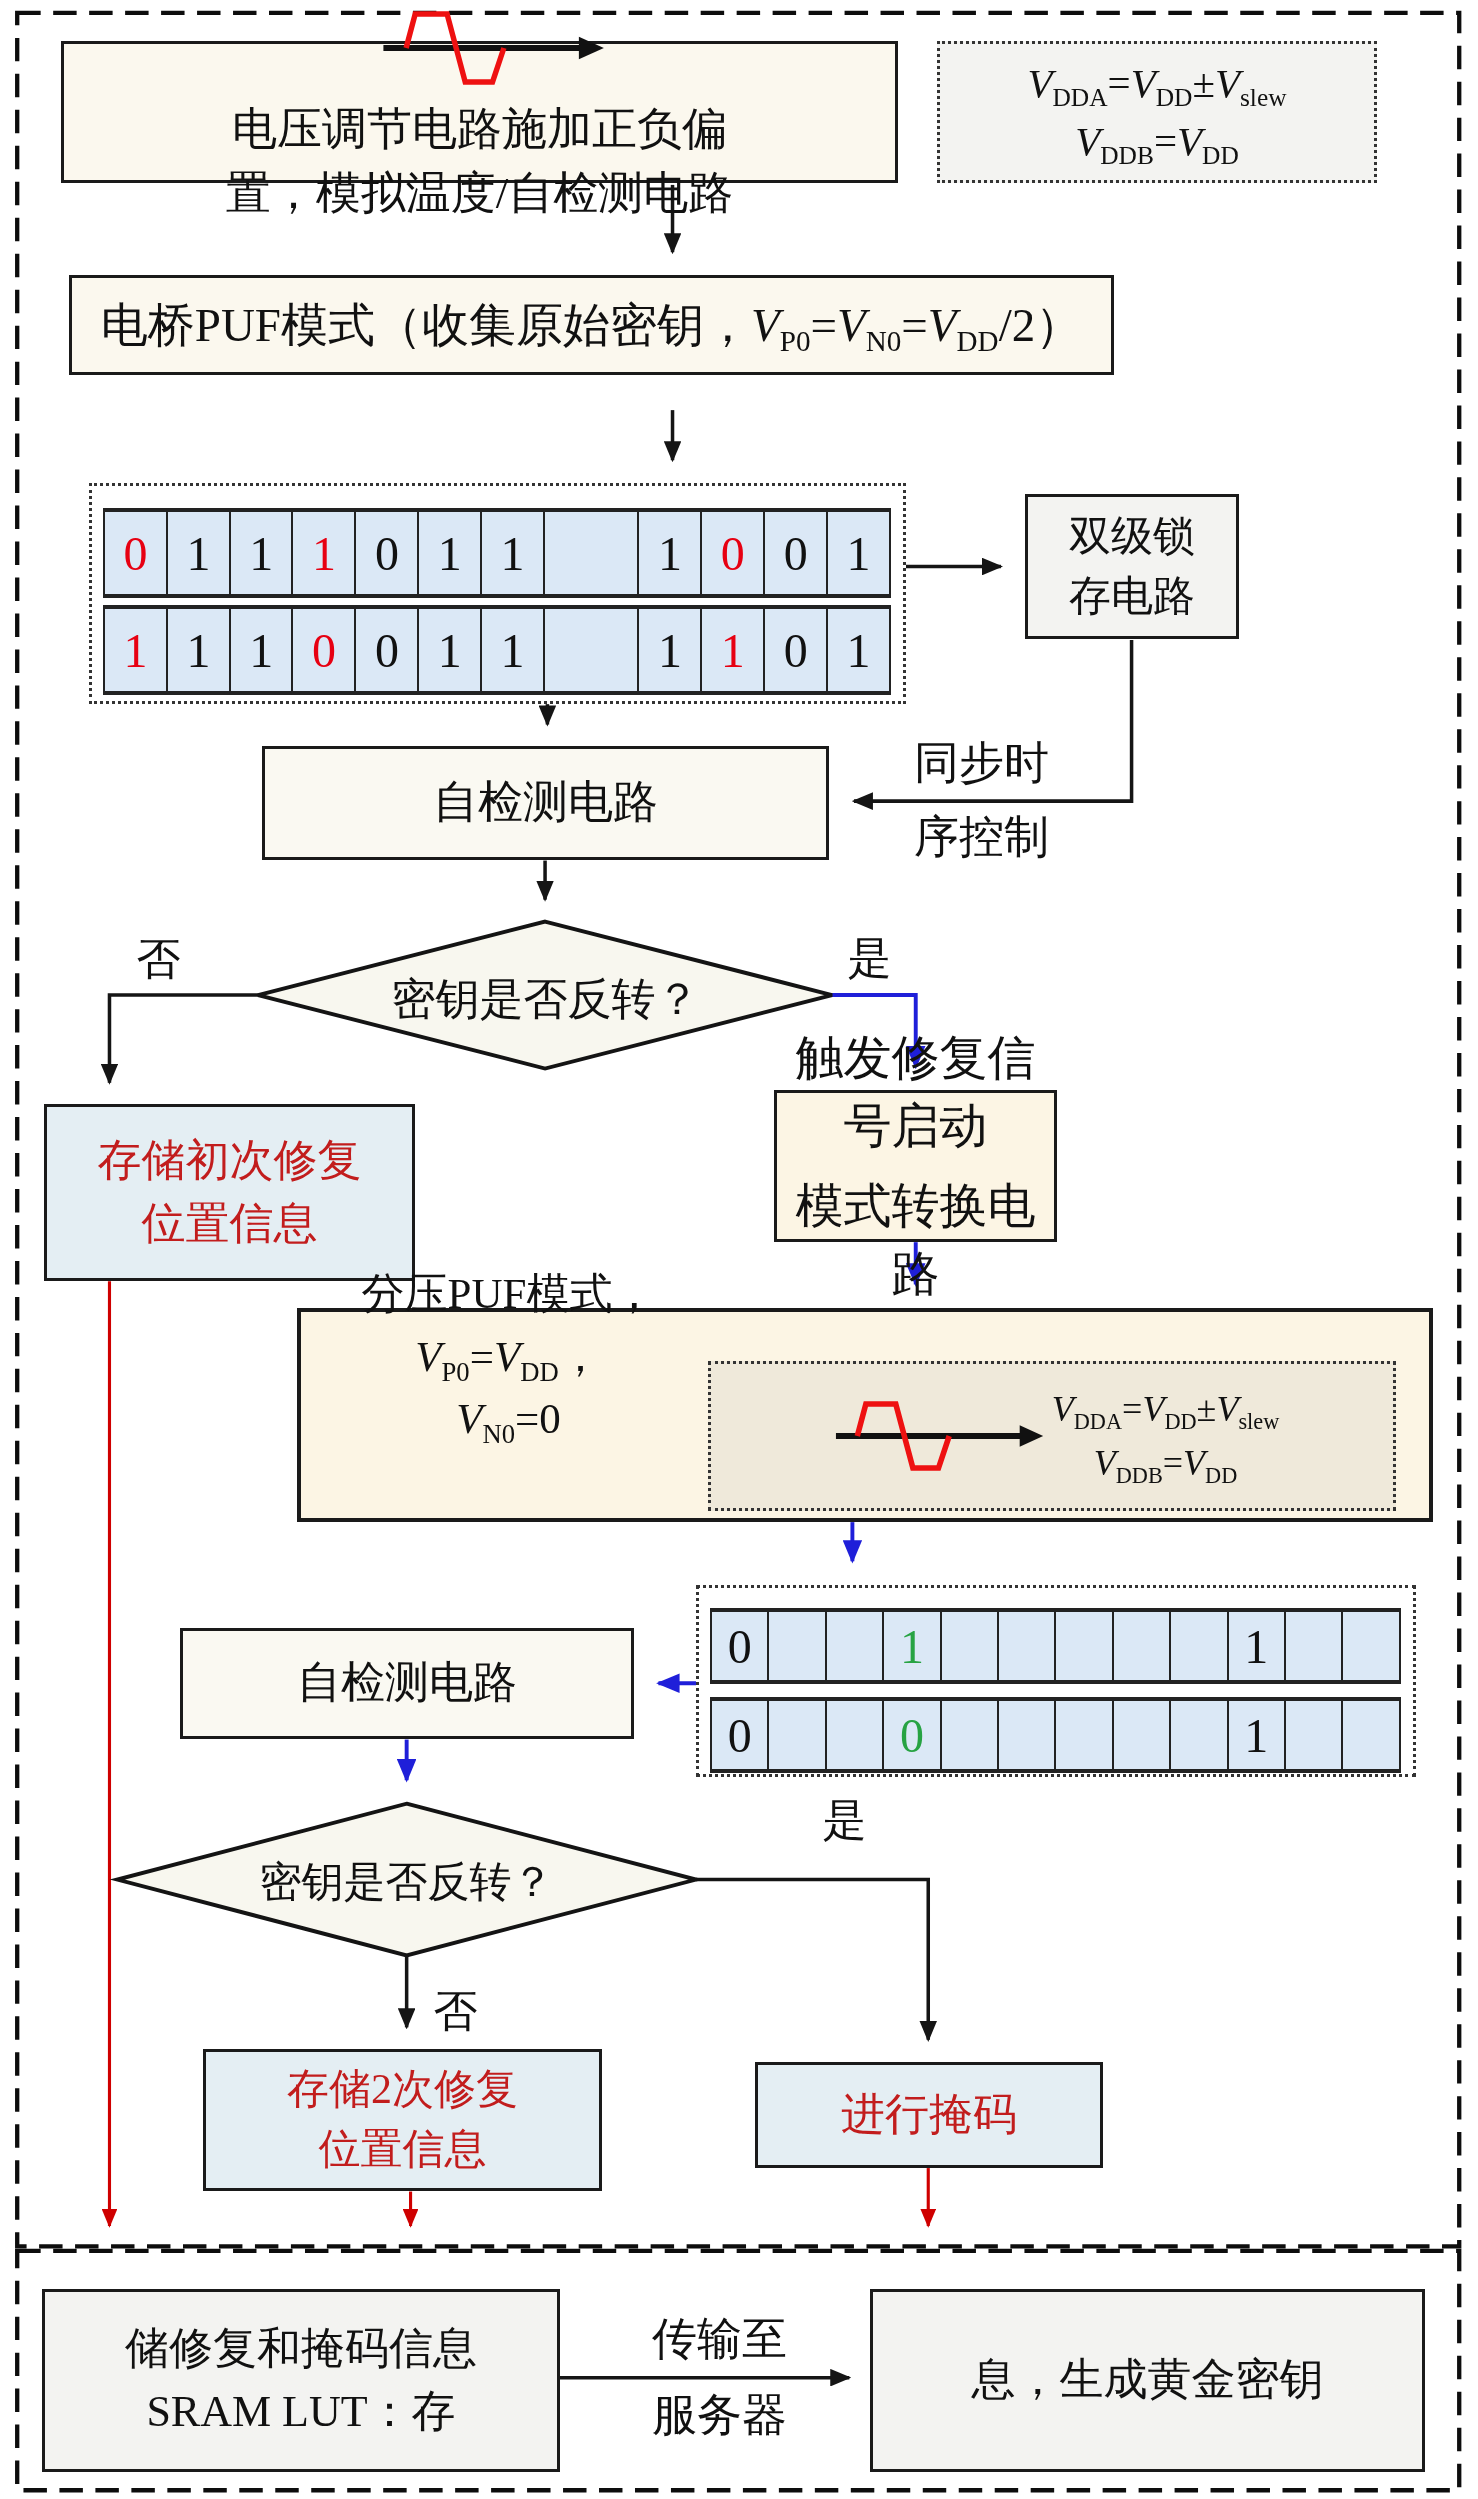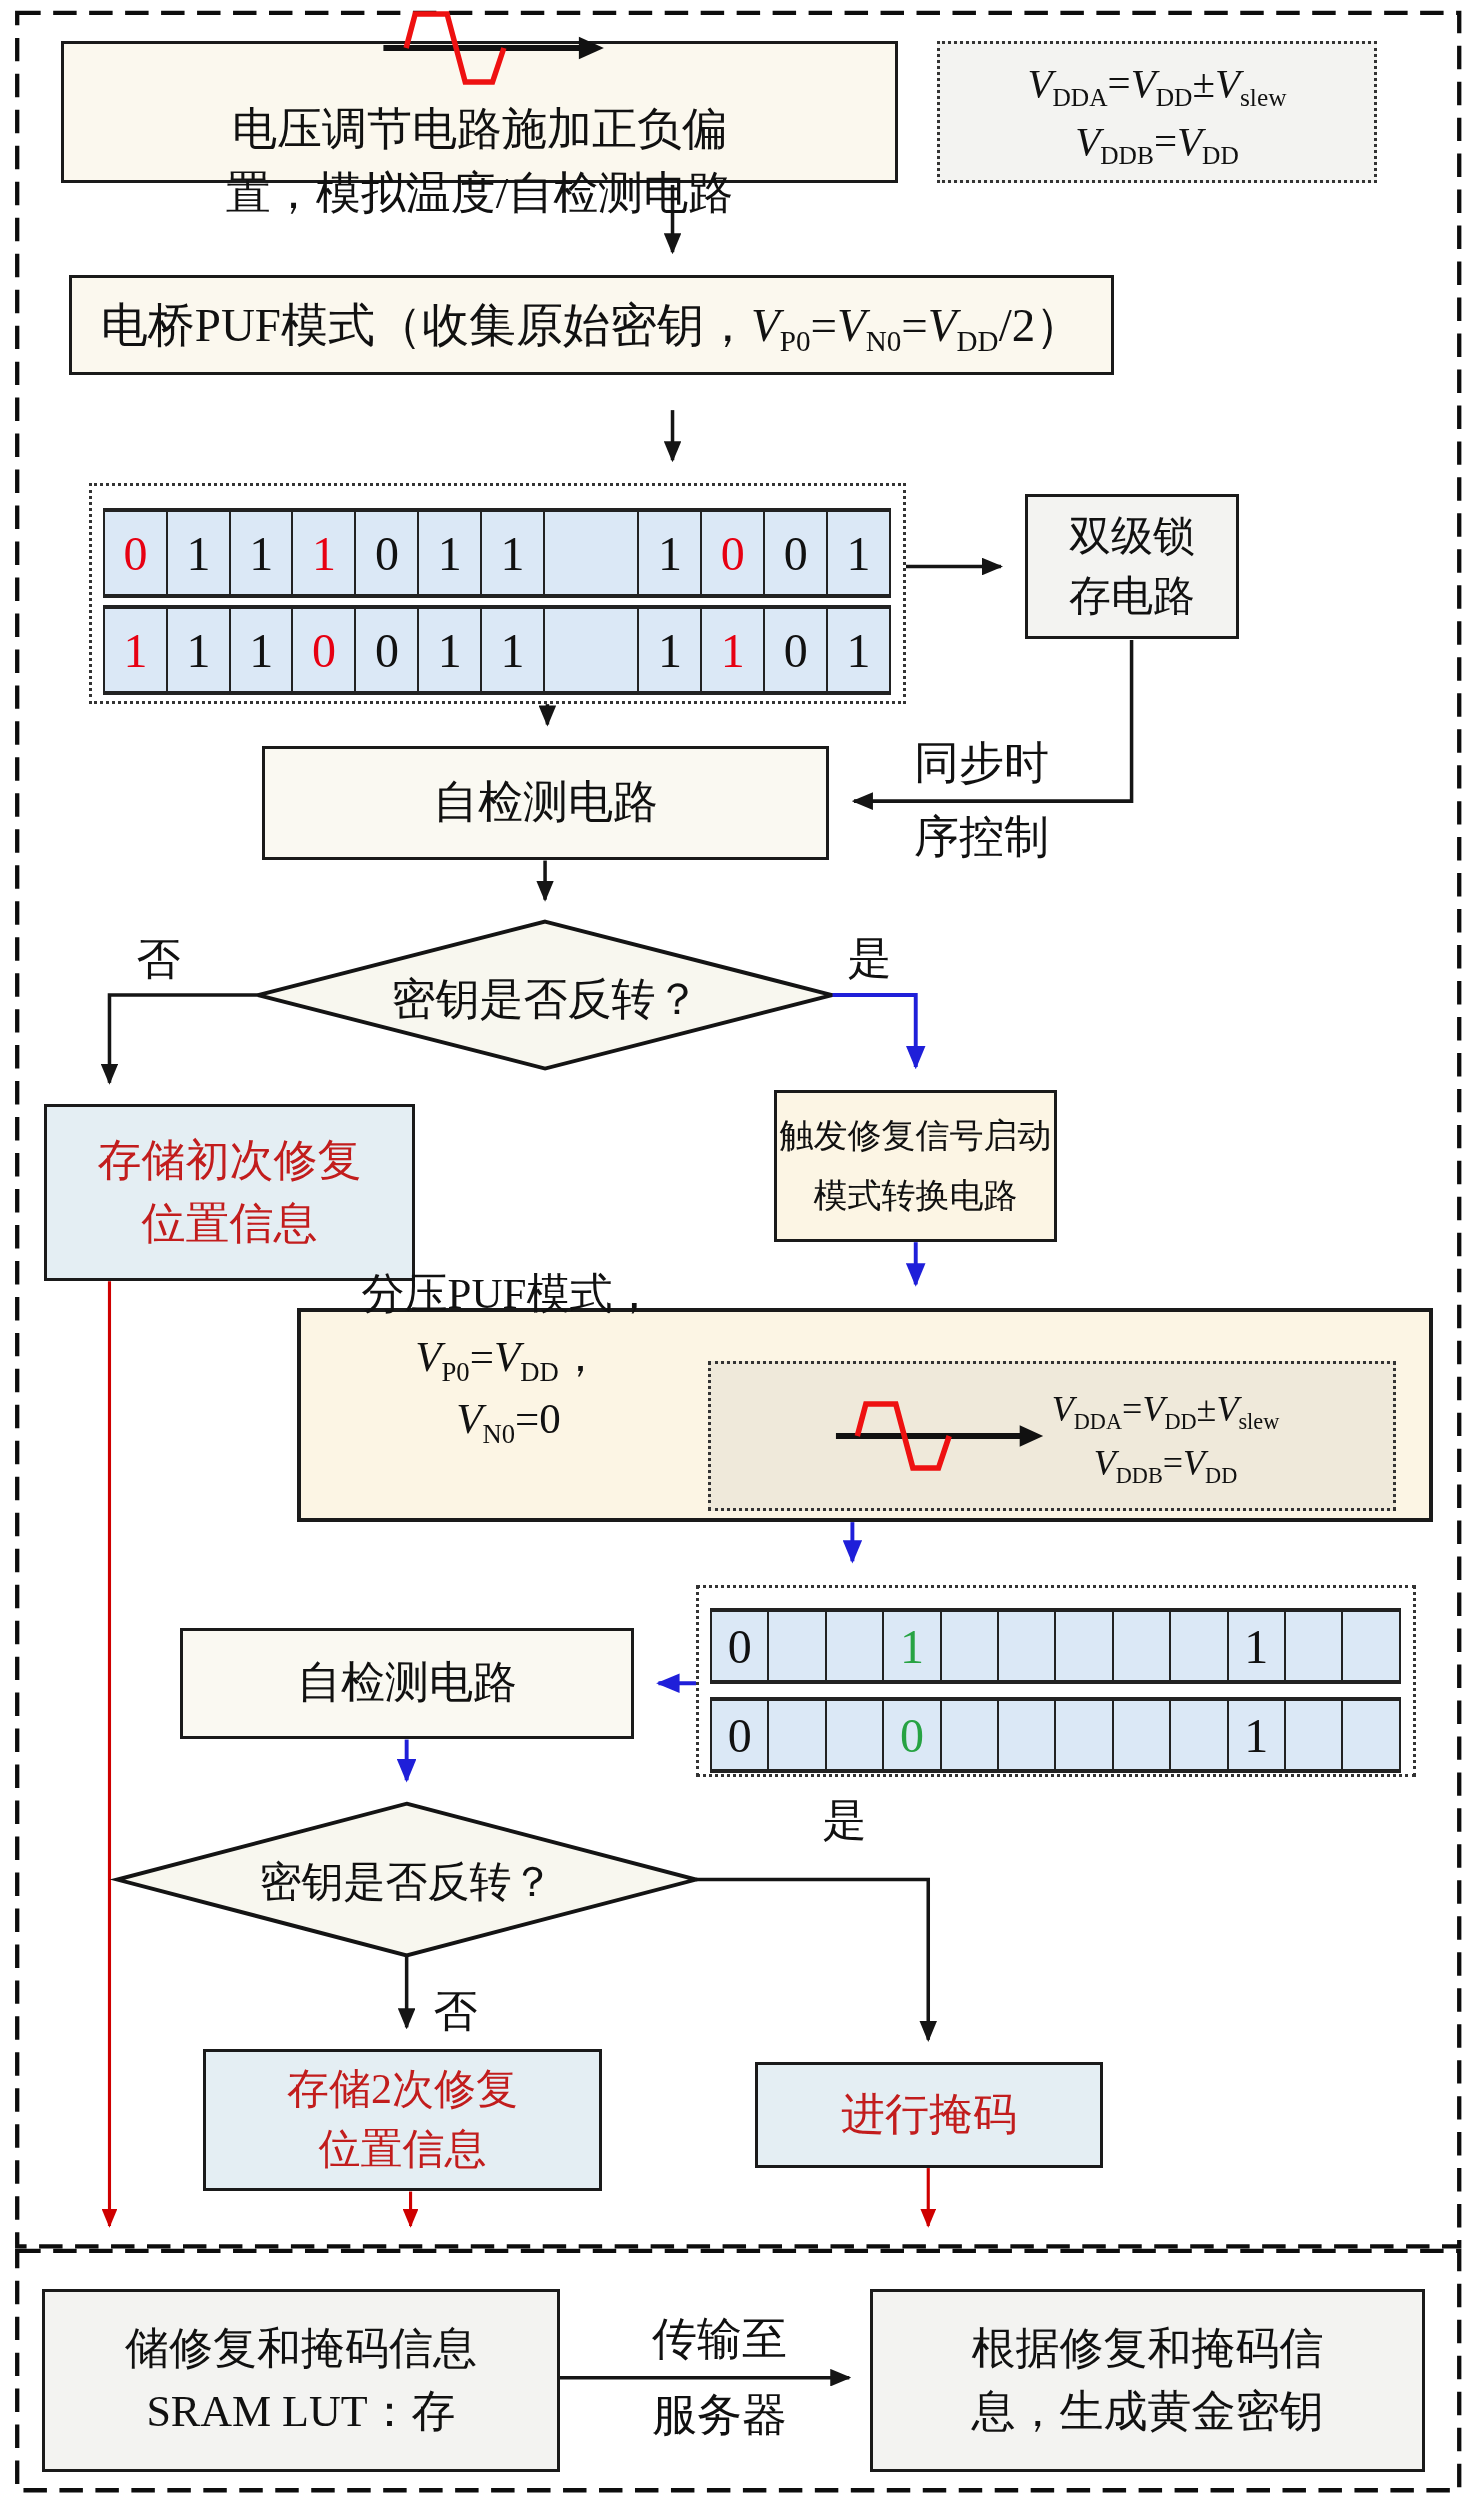--- a/index.html
+++ b/index.html
@@ -144,21 +144,21 @@
 
   <div class="dtext" style="left:311px;top:970px;width:469px;">密钥是否反转？</div>
   <div class="lbl" style="left:127px;top:935px;width:63px;">否</div>
   <div class="lbl" style="left:838px;top:934px;width:63px;">是</div>
 
   <div class="box blueb" style="left:44px;top:1104px;width:371px;height:177px;font-size:44px;">
     <div>存储初次修复</div>
     <div>位置信息</div>
   </div>
 
-  <div class="box cream2" style="left:774px;top:1090px;width:283px;height:152px;font-size:34px;gap:12px;">
+  <div class="box cream2" style="left:774px;top:1090px;width:283px;height:152px;font-size:48px;gap:12px;">
     <div>触发修复信号启动</div>
     <div>模式转换电路</div>
   </div>
 
   <div class="box cream2" style="left:297px;top:1308px;width:1136px;height:214px;border-width:4.7px;"></div>
   <div class="abs" style="left:313px;top:1264px;width:391px;height:186px;display:flex;flex-direction:column;justify-content:center;text-align:center;font-size:43px;line-height:1.45;">
     <div>分压PUF模式，</div>
     <div class="formula"><span class="var">V</span><sub>P0</sub><span>=</span><span class="var">V</span><sub>DD</sub><span>，</span></div>
     <div class="formula"><span class="var">V</span><sub>N0</sub><span>=0</span></div>
   </div>
@@ -223,18 +223,17 @@
 
   <div class="box grayb" style="left:42px;top:2289px;width:518px;height:183px;font-size:44px;">
     <div>储修复和掩码信息</div>
     <div>SRAM LUT：存</div>
   </div>
 
   <div class="lbl" style="left:618px;top:2314px;width:203px;font-size:45px;">传输至</div>
   <div class="lbl" style="left:618px;top:2390px;width:203px;font-size:45px;">服务器</div>
 
   <div class="box grayb" style="left:870px;top:2289px;width:555px;height:183px;font-size:44px;">
-    <div>根据修复和掩码信</div>
     <div>息，生成黄金密钥</div>
   </div>
 
 </div>
 
 
 </body></html>

